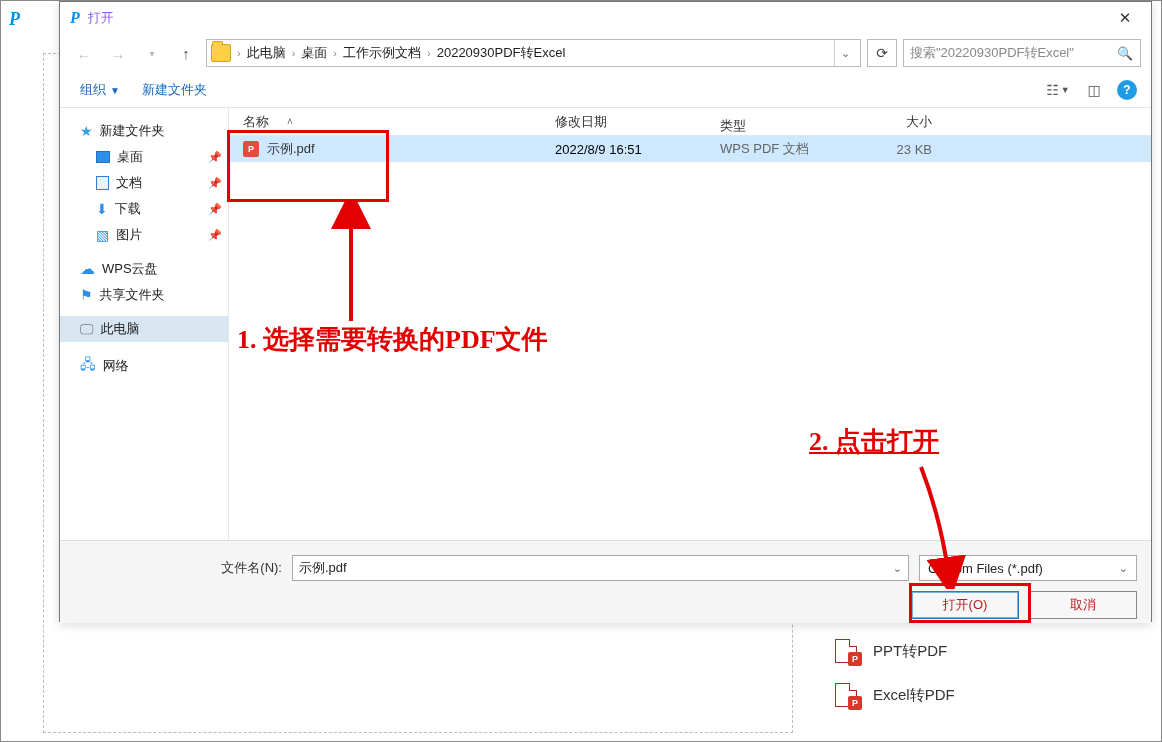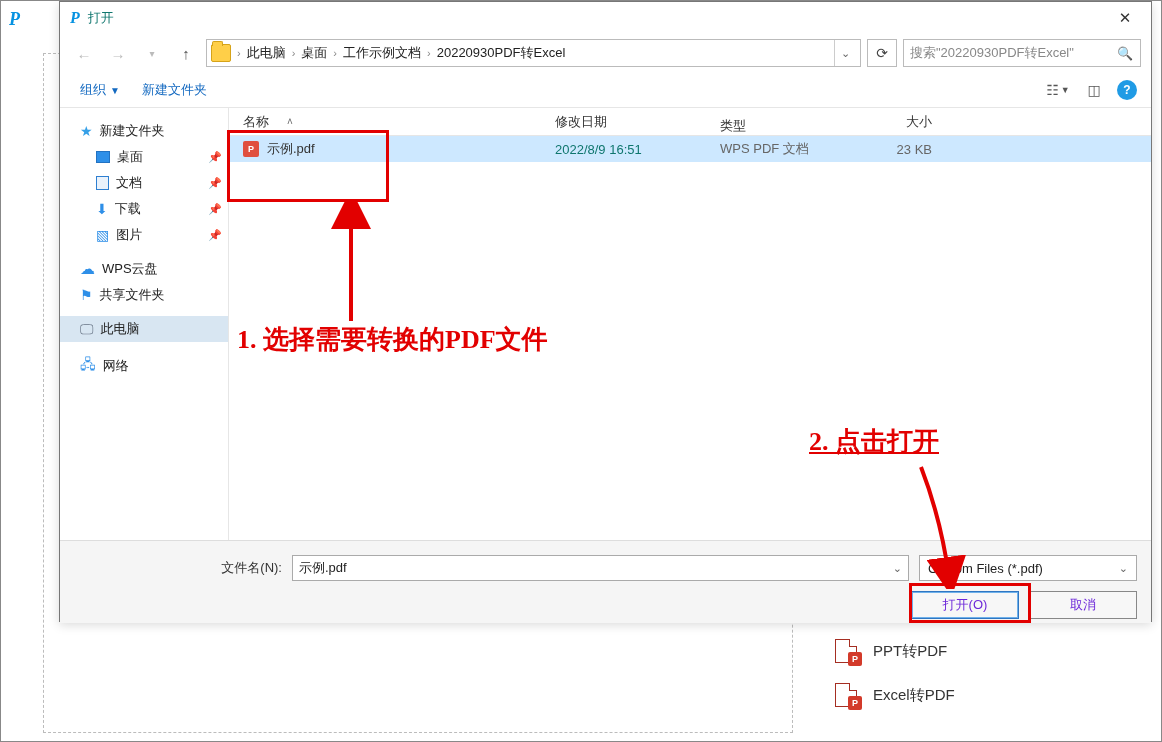--- a/index.html
+++ b/index.html
@@ -28,21 +28,21 @@
     border:1px solid #777;
     background:#fff;
     box-shadow:0 3px 10px rgba(0,0,0,0.15);
   }
   .titlebar{
     height:32px;
     display:flex; align-items:center;
     padding:0 6px 0 10px;
   }
   .titlebar .picon{ color:#0692e1; font:italic 800 16px "Segoe UI"; margin-right:8px;}
-  .titlebar .ttext{ font-size:13px; color:#0f766e;}
+  .titlebar .ttext{ font-size:13px; color:#8b5cf6;}
   .titlebar .close{
     margin-left:auto;
     width:40px; height:26px;
     display:flex;align-items:center;justify-content:center;
     font-size:15px; color:#333;
   }
   .navrow{
     height:38px;
     display:flex; align-items:center;
     gap:6px;
@@ -184,21 +184,21 @@
   }
   .row .ficon{
     width:16px;height:16px;
     background:#e04f3e;border-radius:2px;
     display:flex;align-items:center;justify-content:center;
     color:#fff;font-size:9px;font-weight:bold;
     margin-right:8px;
   }
   .row .cell{ padding:0 14px;}
   .row .cell.name{ width:312px; display:flex; align-items:center;}
-  .row .cell.date{ width:165px; color:#0f766e;}
+  .row .cell.date{ width:165px; color:#000000;}
   .row .cell.type{ width:140px; color:#666;}
   .row .cell.size{ width:100px; text-align:right; color:#666;}
   .sortarrow{ font-size:10px; color:#666; margin-left:6px;}
   .footer{
     height:83px;
     background:#f5f5f5;
     border-top:1px solid #ddd;
     padding:14px 14px 10px;
     display:flex;flex-direction:column;gap:10px;
     align-items:flex-end;
@@ -222,21 +222,21 @@
     border:1px solid #aaa;background:#fff;
     display:flex;align-items:center;padding:0 8px;
     font-size:13px;color:#222;
   }
   .filter .dd{ margin-left:auto;color:#666;font-size:11px;}
   .btn-row{ display:flex;gap:10px;}
   .btn{
     width:108px;height:28px;
     border:1px solid #888;background:#f7f7f7;
     display:flex;align-items:center;justify-content:center;
-    font-size:13px;color:#6d28d9;
+    font-size:13px;color:#b91c1c;
   }
   .btn.primary{
     border:1px solid #2f76c2;
     box-shadow: inset 0 0 0 1px #6fb1ea;
   }
   .redbox-open{
     border:3px solid #e20000;
     position:absolute;
     left:908px; top:582px;
     width:122px; height:40px;

